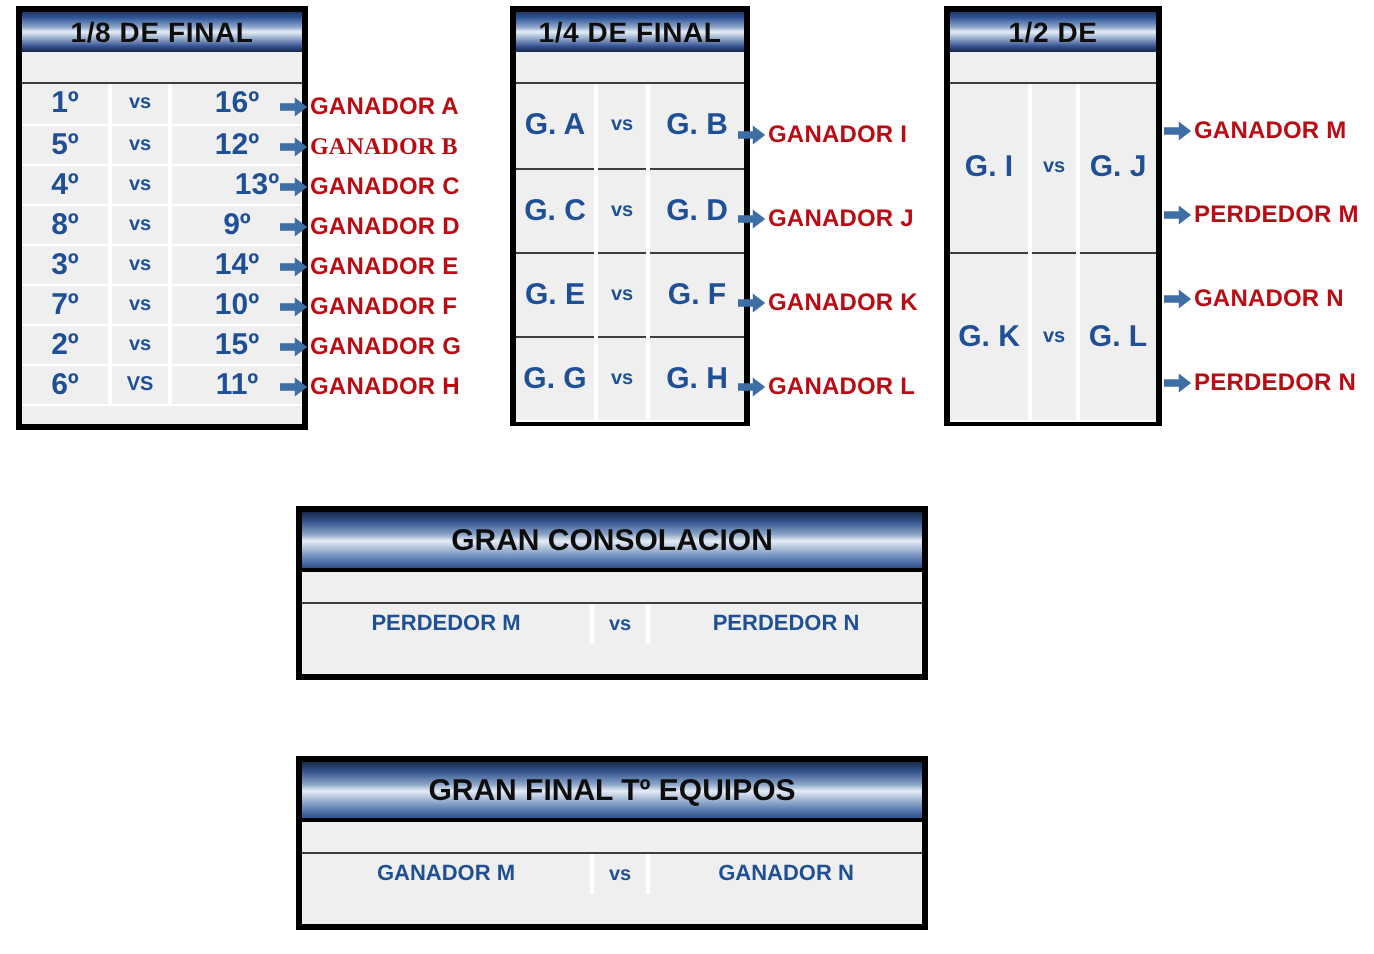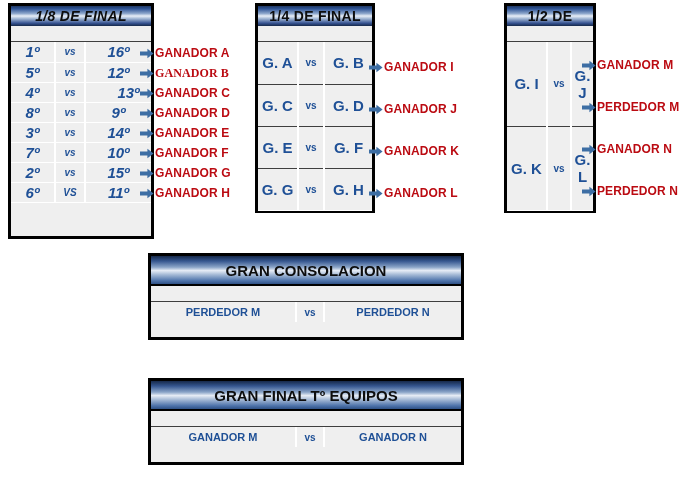--- a/index.html
+++ b/index.html
@@ -146,21 +146,21 @@
     box-sizing: border-box;
   }
   .final-cell.last { border-right: none; }
   .final-cell.vs { font-size: 10px; }
 </style>
 </head>
 <body>
 
 <div class="bracket" style="left:8px; top:3px; width:240px; height:212px;">
 
-  <div class="bracket-box" style="width:146px; height:236px;font-style:italic;">
+  <div class="bracket-box" style="width:146px; height:212px;">
     <div class="bracket-title">1/8 DE FINAL</div>
     <div class="bracket-spacer" style="height:16px; border-bottom:1px solid #3e3e3e;"></div>
 
     <div class="bracket-grid">
       <div class="brow" style="height:20px;">
         <div class="bcell" style="width:44px;height:20px;">1º</div>
         <div class="bcell vs" style="width:30px;height:20px;">vs</div>
         <div class="bcell last" style="height:20px;">16º</div>
       </div>
       <div class="brow" style="height:20px;">
@@ -299,21 +299,21 @@
   <span class="outcome-label">GANADOR K</span>
 </div>
 <div class="outcome" style="left:369px; top:186px;">
   <svg class="arrow" viewBox="0 0 14 11">
       <path d="M0 3.6 H7.4 V0.7 L13.6 5.5 L7.4 10.3 V7.4 H0 Z" fill="#3d6ea4"></path>
     </svg>
   <span class="outcome-label">GANADOR L</span>
 </div>
 
 <div class="bracket" style="left:472px; top:3px; width:215px; height:210px;">
-  <div class="bracket-box" style="width:92px; height:210px;margin-left:32px;">
+  <div class="bracket-box" style="width:109px; height:210px;">
     <div class="bracket-title">1/2 DE</div>
     <div class="bracket-spacer" style="height:16px; border-bottom:1px solid #3e3e3e;"></div>
     <div class="bracket-grid">
       <div class="brow" style="height:84px;">
         <div class="bcell thickline" style="width:40px;height:84px;">G. I</div>
         <div class="bcell vs thickline" style="width:24px;height:84px;">vs</div>
         <div class="bcell last thickline" style="height:84px;">G. J</div>
       </div>
       <div class="brow" style="height:84px;">
         <div class="bcell" style="width:40px;height:84px;">G. K</div>

